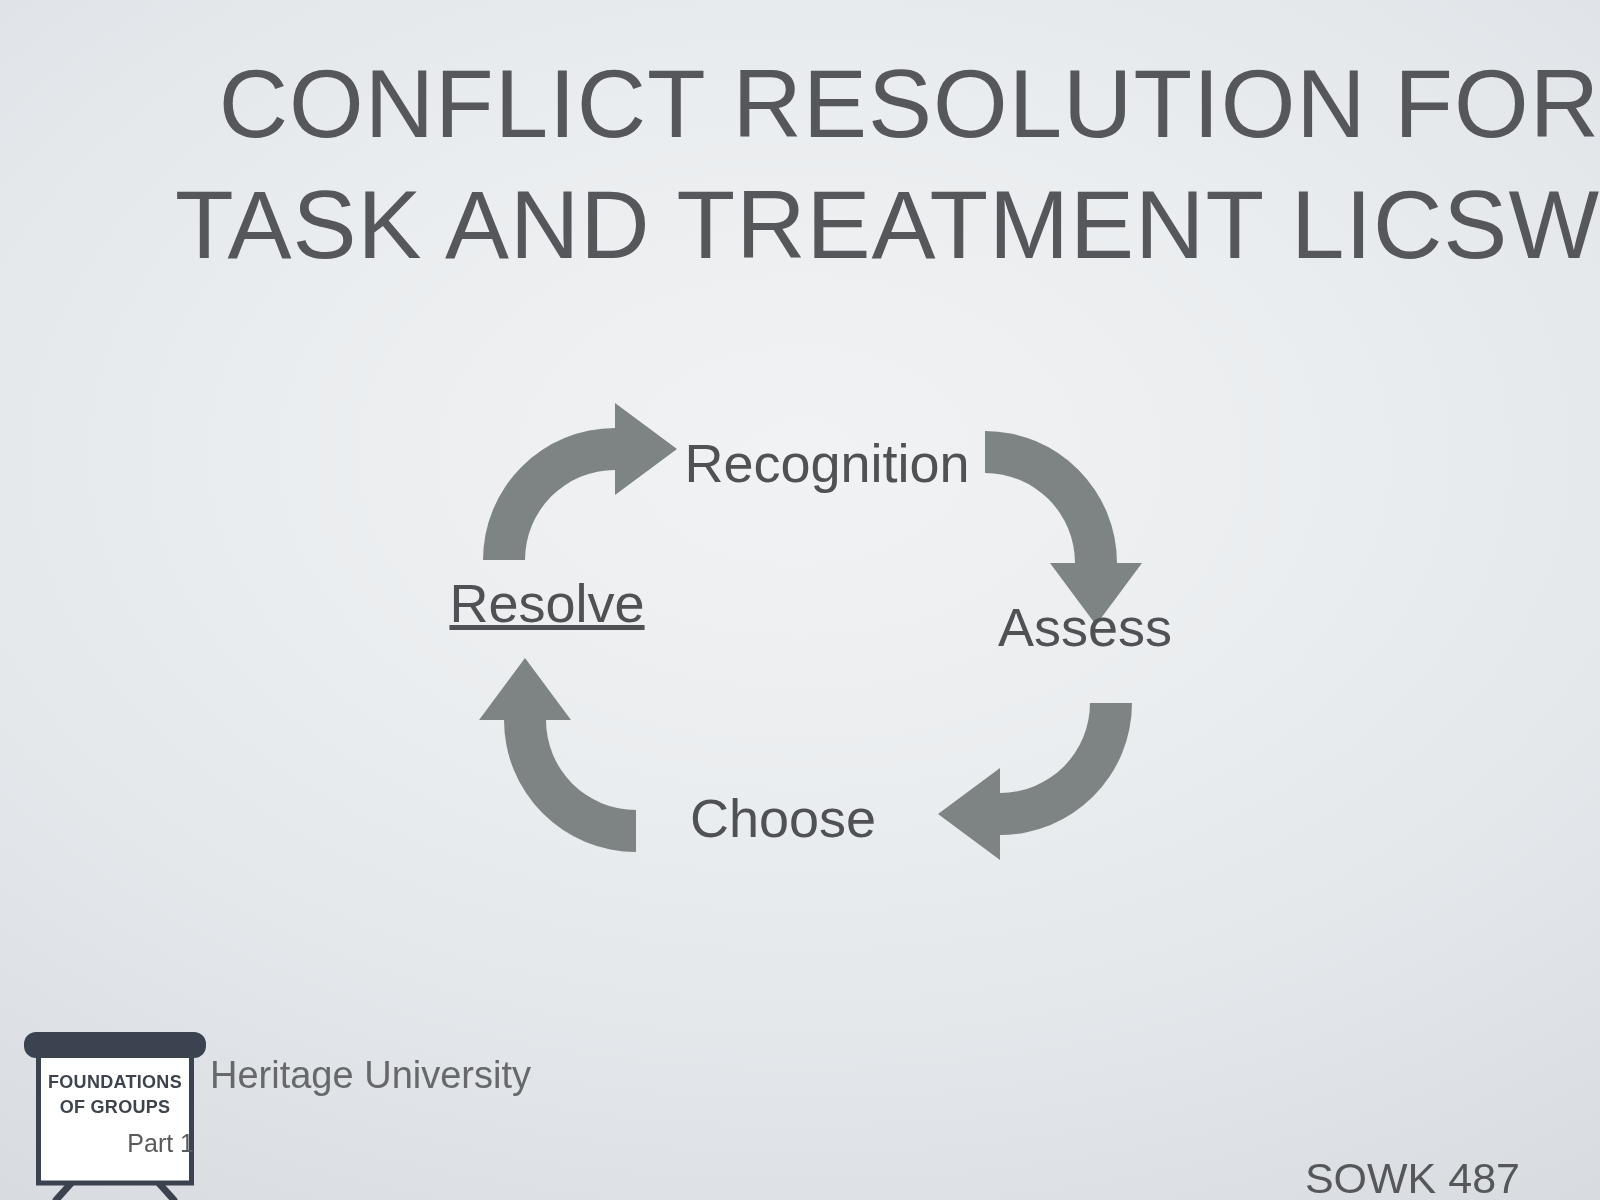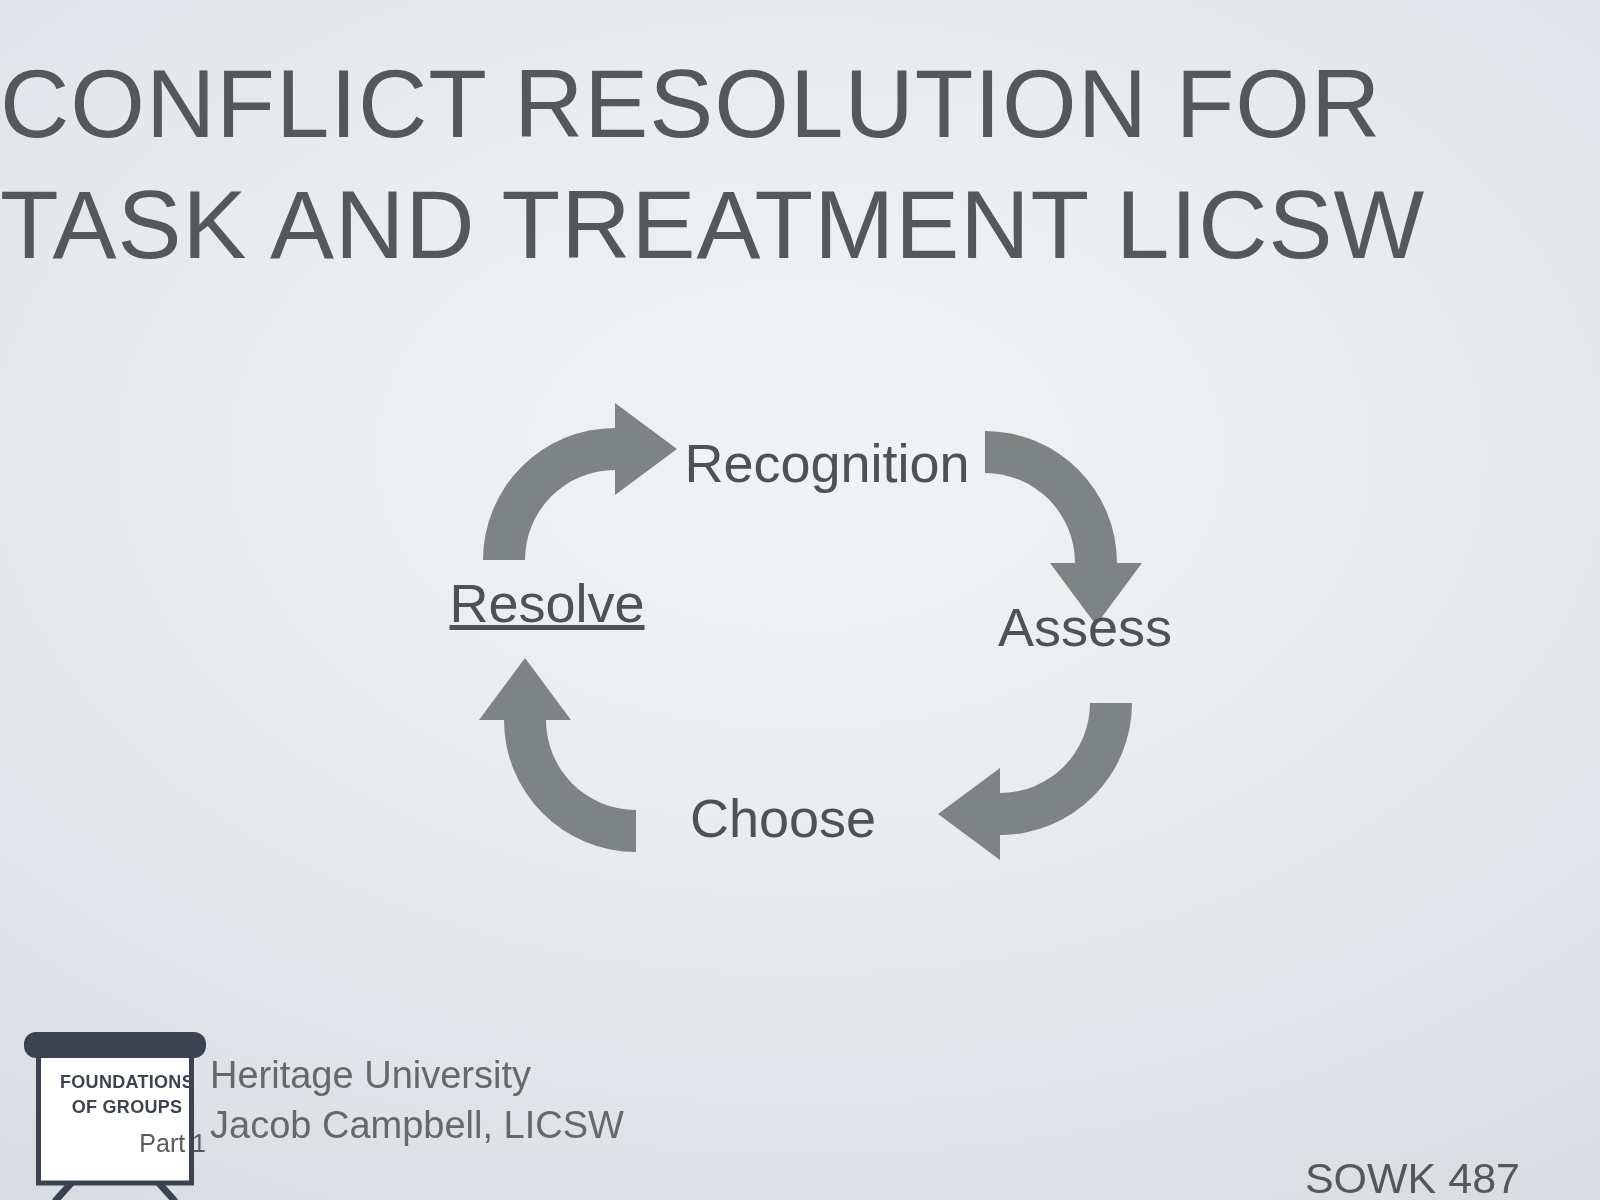--- a/index.html
+++ b/index.html
@@ -18,21 +18,21 @@
     inset: 0;
     background:
       radial-gradient(ellipse 1400px 900px at 50% 38%,
         #f1f2f4 0%, #eaedef 40%, #e2e6ea 70%, #d8dce1 100%);
   }
   .title {
     position: absolute;
     top: 44px;
     left: 0;
     width: 1600px;
-    text-align: left;
+    text-align: right;
     color: #56575a;
     font-weight: 100;
     font-size: 96px;
     line-height: 1.26;
     letter-spacing: 1px;
   }
   .title .line {
     white-space: nowrap;
   }
   .cycle-label {
@@ -54,21 +54,21 @@
     width: 1600px; height: 1200px;
     pointer-events: none;
   }
   .easel-svg {
     position: absolute;
     left: 14px; top: 1025px;
     width: 200px; height: 175px;
   }
   .board-text {
     position: absolute;
-    left: 48px;
+    left: 36px;
     top: 1070px;
     width: 158px;
     text-align: center;
   }
   .board-title {
     font-size: 18px;
     font-weight: bold;
     letter-spacing: 0.3px;
     line-height: 25px;
     color: #3d444e;
@@ -131,18 +131,17 @@
   </svg>
 
   <div class="board-text">
     <div class="board-title">FOUNDATIONS</div>
     <div class="board-title">OF GROUPS</div>
     <div class="board-part">Part 1</div>
   </div>
 
   <div class="credits">
     <div>Heritage University</div>
-    <div>Jacob Campbell, LICSW</div>
   </div>
 
   <div class="course">SOWK 487</div>
 
 </div>
 
 </body></html>

